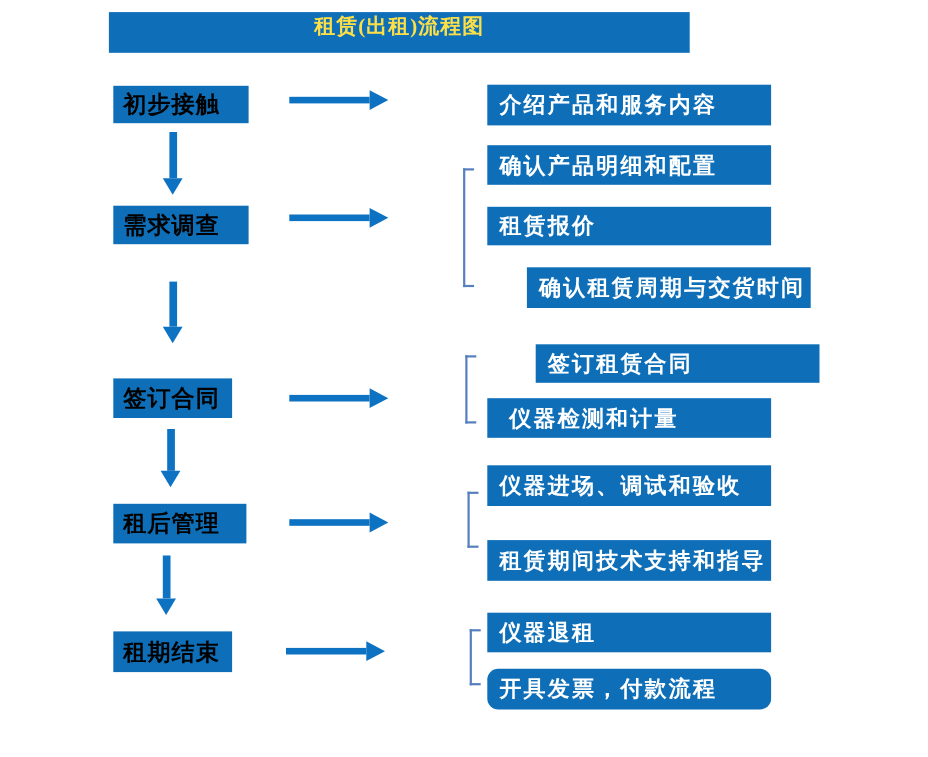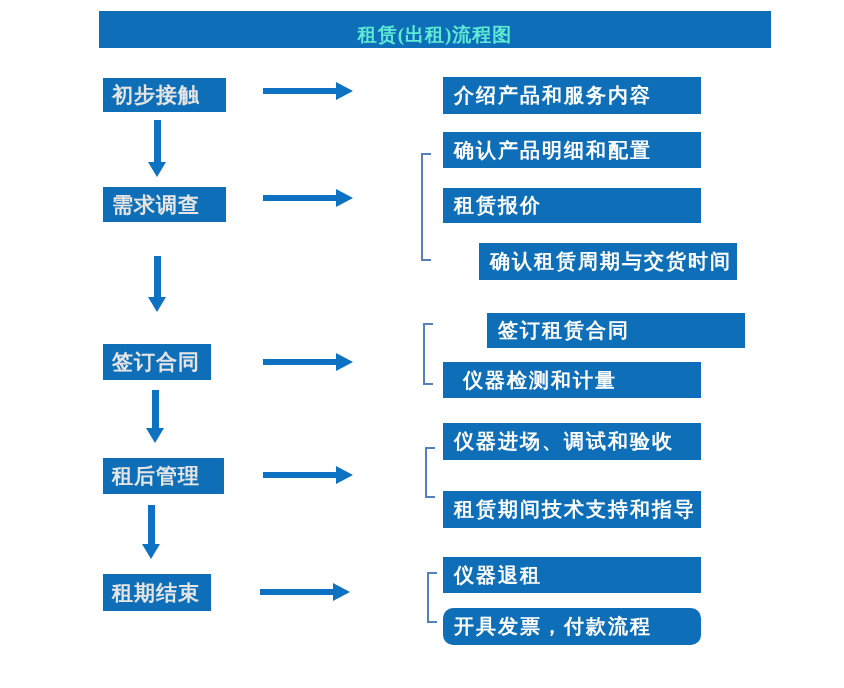--- a/index.html
+++ b/index.html
@@ -9,30 +9,30 @@
   }
   html,body{margin:0;padding:0;background:#fff;}
   .canvas{
     position:relative;
     width:844px;height:688px;
     background:#fff;
     font-family:"Liberation Serif","DejaVu Serif",serif;
     overflow:hidden;
   }
   .title-bar{
-    position:absolute;left:99px;top:11px;width:672px;height:37px;
+    position:absolute;left:99px;top:11px;width:528px;height:37px;
     background:var(--primary);
-    color:#5eead4;font-weight:bold;font-size:19px;
-    display:flex;align-items:flex-end;justify-content:center;
+    color:#fde047;font-weight:bold;font-size:19px;
+    display:flex;align-items:flex-start;justify-content:center;
     letter-spacing:1px;
   }
   .step-box{
     position:absolute;height:35px;
     background:var(--primary);
-    color:#e5e5e5;font-weight:bold;font-size:21px;
+    color:#000000;font-weight:bold;font-size:21px;
     display:flex;align-items:center;
     padding-left:9px;box-sizing:border-box;
     letter-spacing:1px;
   }
   .detail-box{
     position:absolute;left:443px;width:258px;height:36px;
     background:var(--primary);
     color:#fff;font-weight:bold;font-size:20px;
     display:flex;align-items:center;
     padding-left:11px;box-sizing:border-box;

